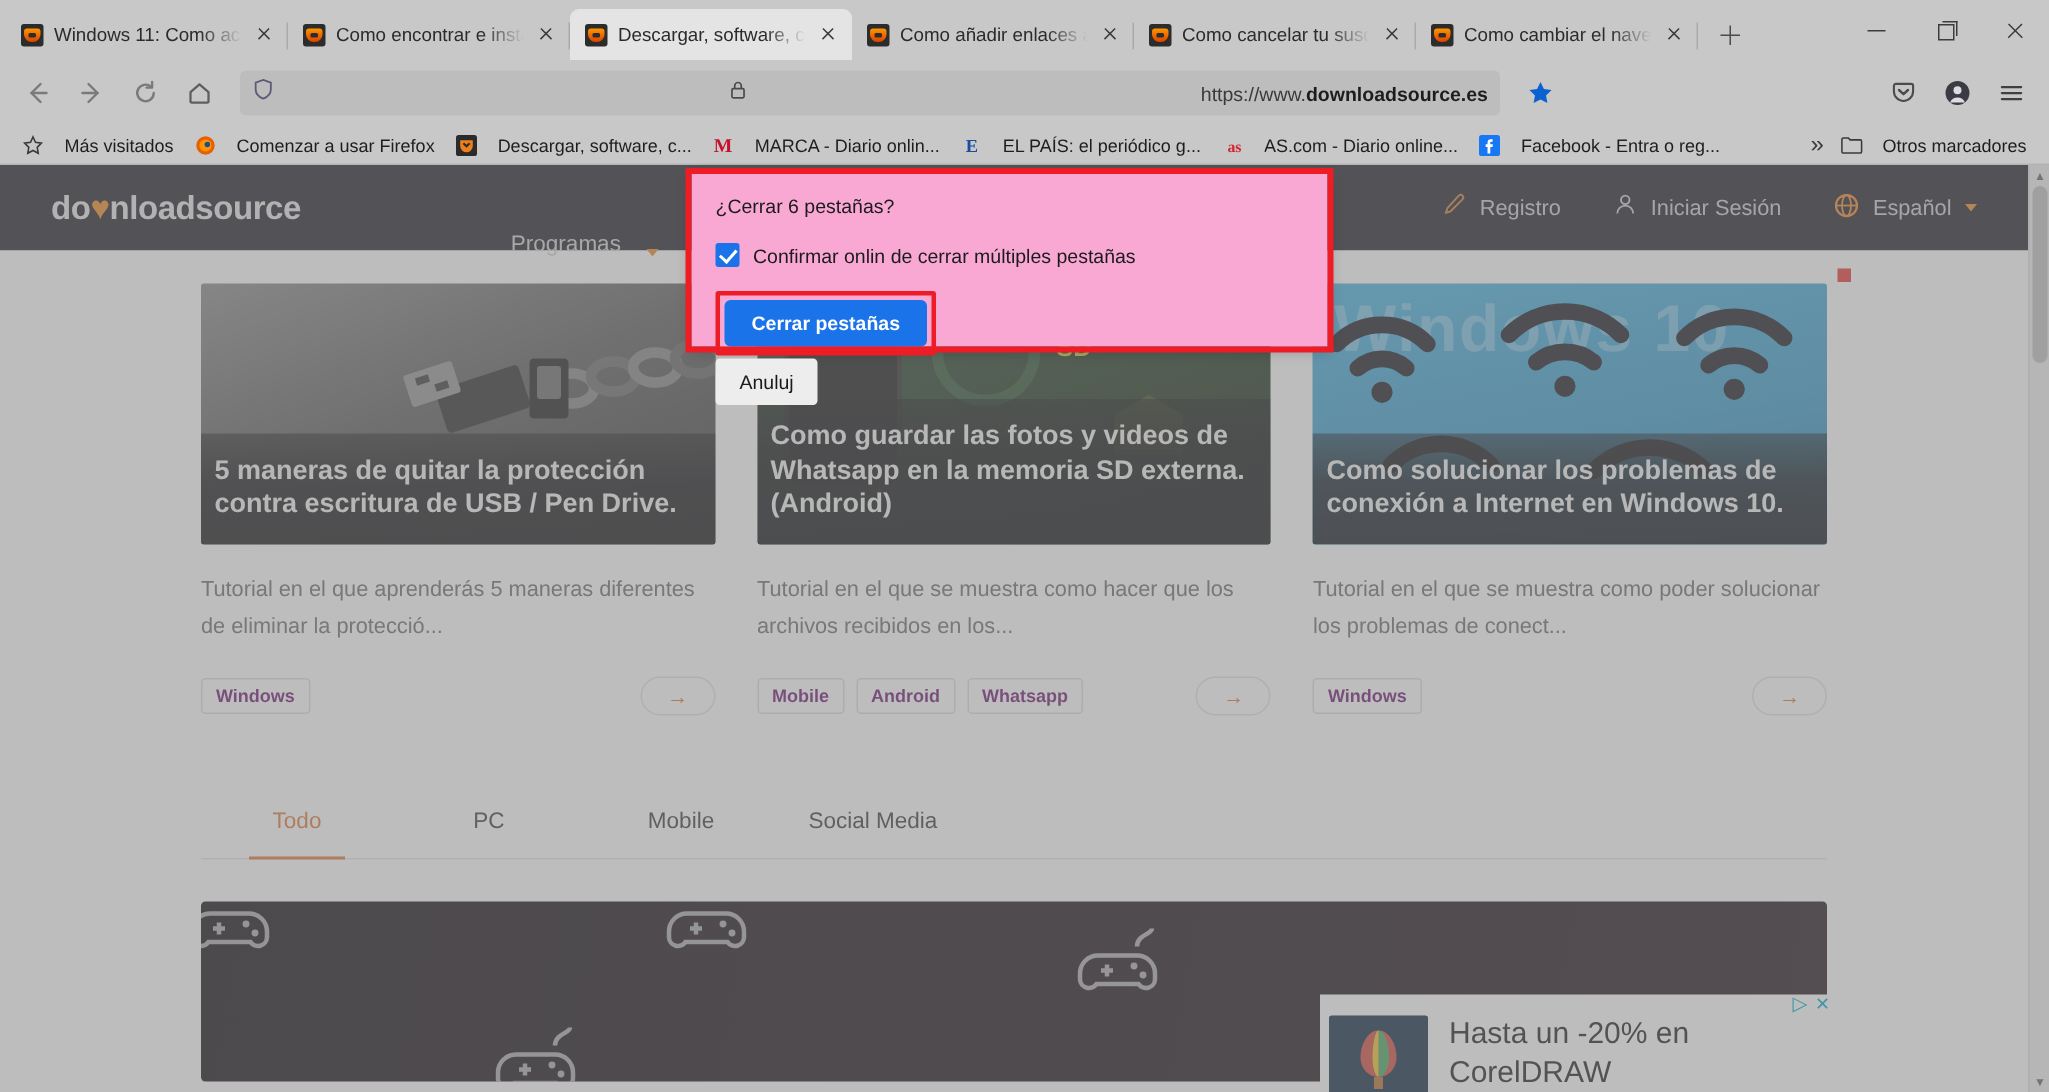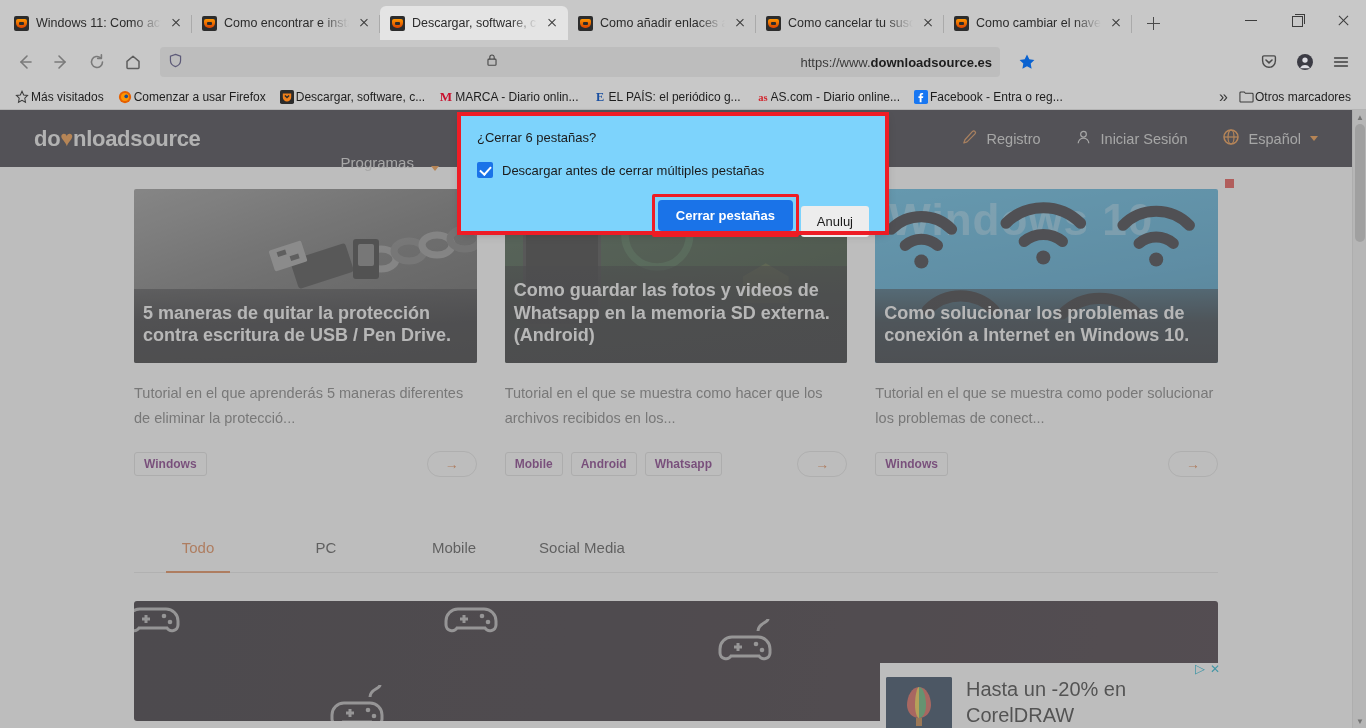--- a/index.html
+++ b/index.html
@@ -111,21 +111,21 @@
   .url-text b { color:#1d1d1d; font-weight:700; }
   .star { flex:0 0 34px; width:34px; height:30px; position:relative; }
   .toolbar-right { display:flex; align-items:center; margin-left:auto; gap:2px; }
 
   
   .bookmarks {
     height: 26px; background:#c8c8c8; display:flex; align-items:center;
     padding: 0 8px; gap: 0px; font-size: 12px; color:#1e1e1e;
     border-bottom: 1px solid #b4b4b4;
   }
-  .bm { display:flex; align-items:flex-end; gap:2px; padding: 2px 7px; white-space:nowrap; }
+  .bm { display:flex; align-items:flex-end; gap:14px; padding: 2px 7px; white-space:nowrap; }
   .bm-label { max-width: 140px; overflow:hidden; text-overflow: ellipsis; }
   .bm-ico { width:14px; height:14px; flex:0 0 14px; position:relative; }
   .chev-more { margin-left:auto; display:flex; align-items:center; gap:4px; padding-right:4px; }
 
   
   .viewport { position: relative; height: 618px; overflow: hidden; background:#fff; }
   .page { width: 1352px; height: 618px; overflow:hidden; position:relative; }
 
   .site-header {
     height: 57px; background:#22212b; display:flex; align-items:center;
@@ -237,34 +237,34 @@
   .sb-arrow { position:absolute; left:0; width:14px; height:14px; display:flex; align-items:center; justify-content:center; font-size:8px; color:#6a6a6a; }
 
   
   .dim { position:absolute; inset:0; background: rgba(128,128,128,.52); z-index: 40; }
   .redbox {
     position: absolute; left: 457px; top: 112px; width: 432px; height: 123px;
     border: 4px solid #ee1c25; z-index: 60; pointer-events:none;
   }
   .dialog {
     position: absolute; left: 461px; top: 116px; width: 424px; height: 115px;
-    background:#7dd3fc; z-index: 55; padding: 14px 16px 0;
+    background:#f9a8d4; z-index: 55; padding: 14px 16px 0;
     box-shadow: 0 2px 10px rgba(0,0,0,.24);
   }
   .dlg-title { font-size: 13px; color:#1b1b1b; }
   .dlg-check { margin-top: 17px; display:flex; align-items:center; gap: 9px; font-size: 13px; color:#1b1b1b; }
   .cbox {
     width: 16px; height:16px; flex:0 0 16px; background:#1a73e8; border-radius:2px;
     position:relative;
   }
   .cbox::after {
     content:""; position:absolute; left:5px; top:2px; width:5px; height:9px;
     border:2px solid #fff; border-top:none; border-left:none; transform: rotate(42deg);
   }
-  .dlg-buttons { margin-top: 16px; display:flex; justify-content:flex-end; align-items:flex-end; gap: 2px; }
+  .dlg-buttons { margin-top: 16px; display:flex; justify-content:flex-end; align-items:flex-start; gap: 2px; flex-direction: column; }
   .btn-primary {
     background:#1a73e8; color:#fff; font-size:13px; font-weight:600;
     padding: 8px 18px; border-radius:4px; border:none;
   }
   .btn-sec {
     background:#ededed; color:#1b1b1b; font-size:13px;
     padding: 8px 16px; border-radius:3px; border:none;
   }
   .btn-hl {
     border: 3px solid #ee1c25; padding: 3px; border-radius:2px;
@@ -672,21 +672,21 @@
       <div class="sb-arrow" style="bottom:0">▼</div>
     </div>
 
     <div class="dim"></div>
   </div>
 
   <div class="dialog">
     <div class="dlg-title">¿Cerrar 6 pestañas?</div>
     <div class="dlg-check">
       <span class="cbox"></span>
-      <span>Descargar antes de cerrar múltiples pestañas</span>
+      <span>Confirmar onlin de cerrar múltiples pestañas</span>
     </div>
     <div class="dlg-buttons">
       <div class="btn-hl">
         <button class="btn-primary">Cerrar pestañas</button>
       </div>
       <button class="btn-sec">Anuluj</button>
     </div>
   </div>
   <div class="redbox"></div>
 

